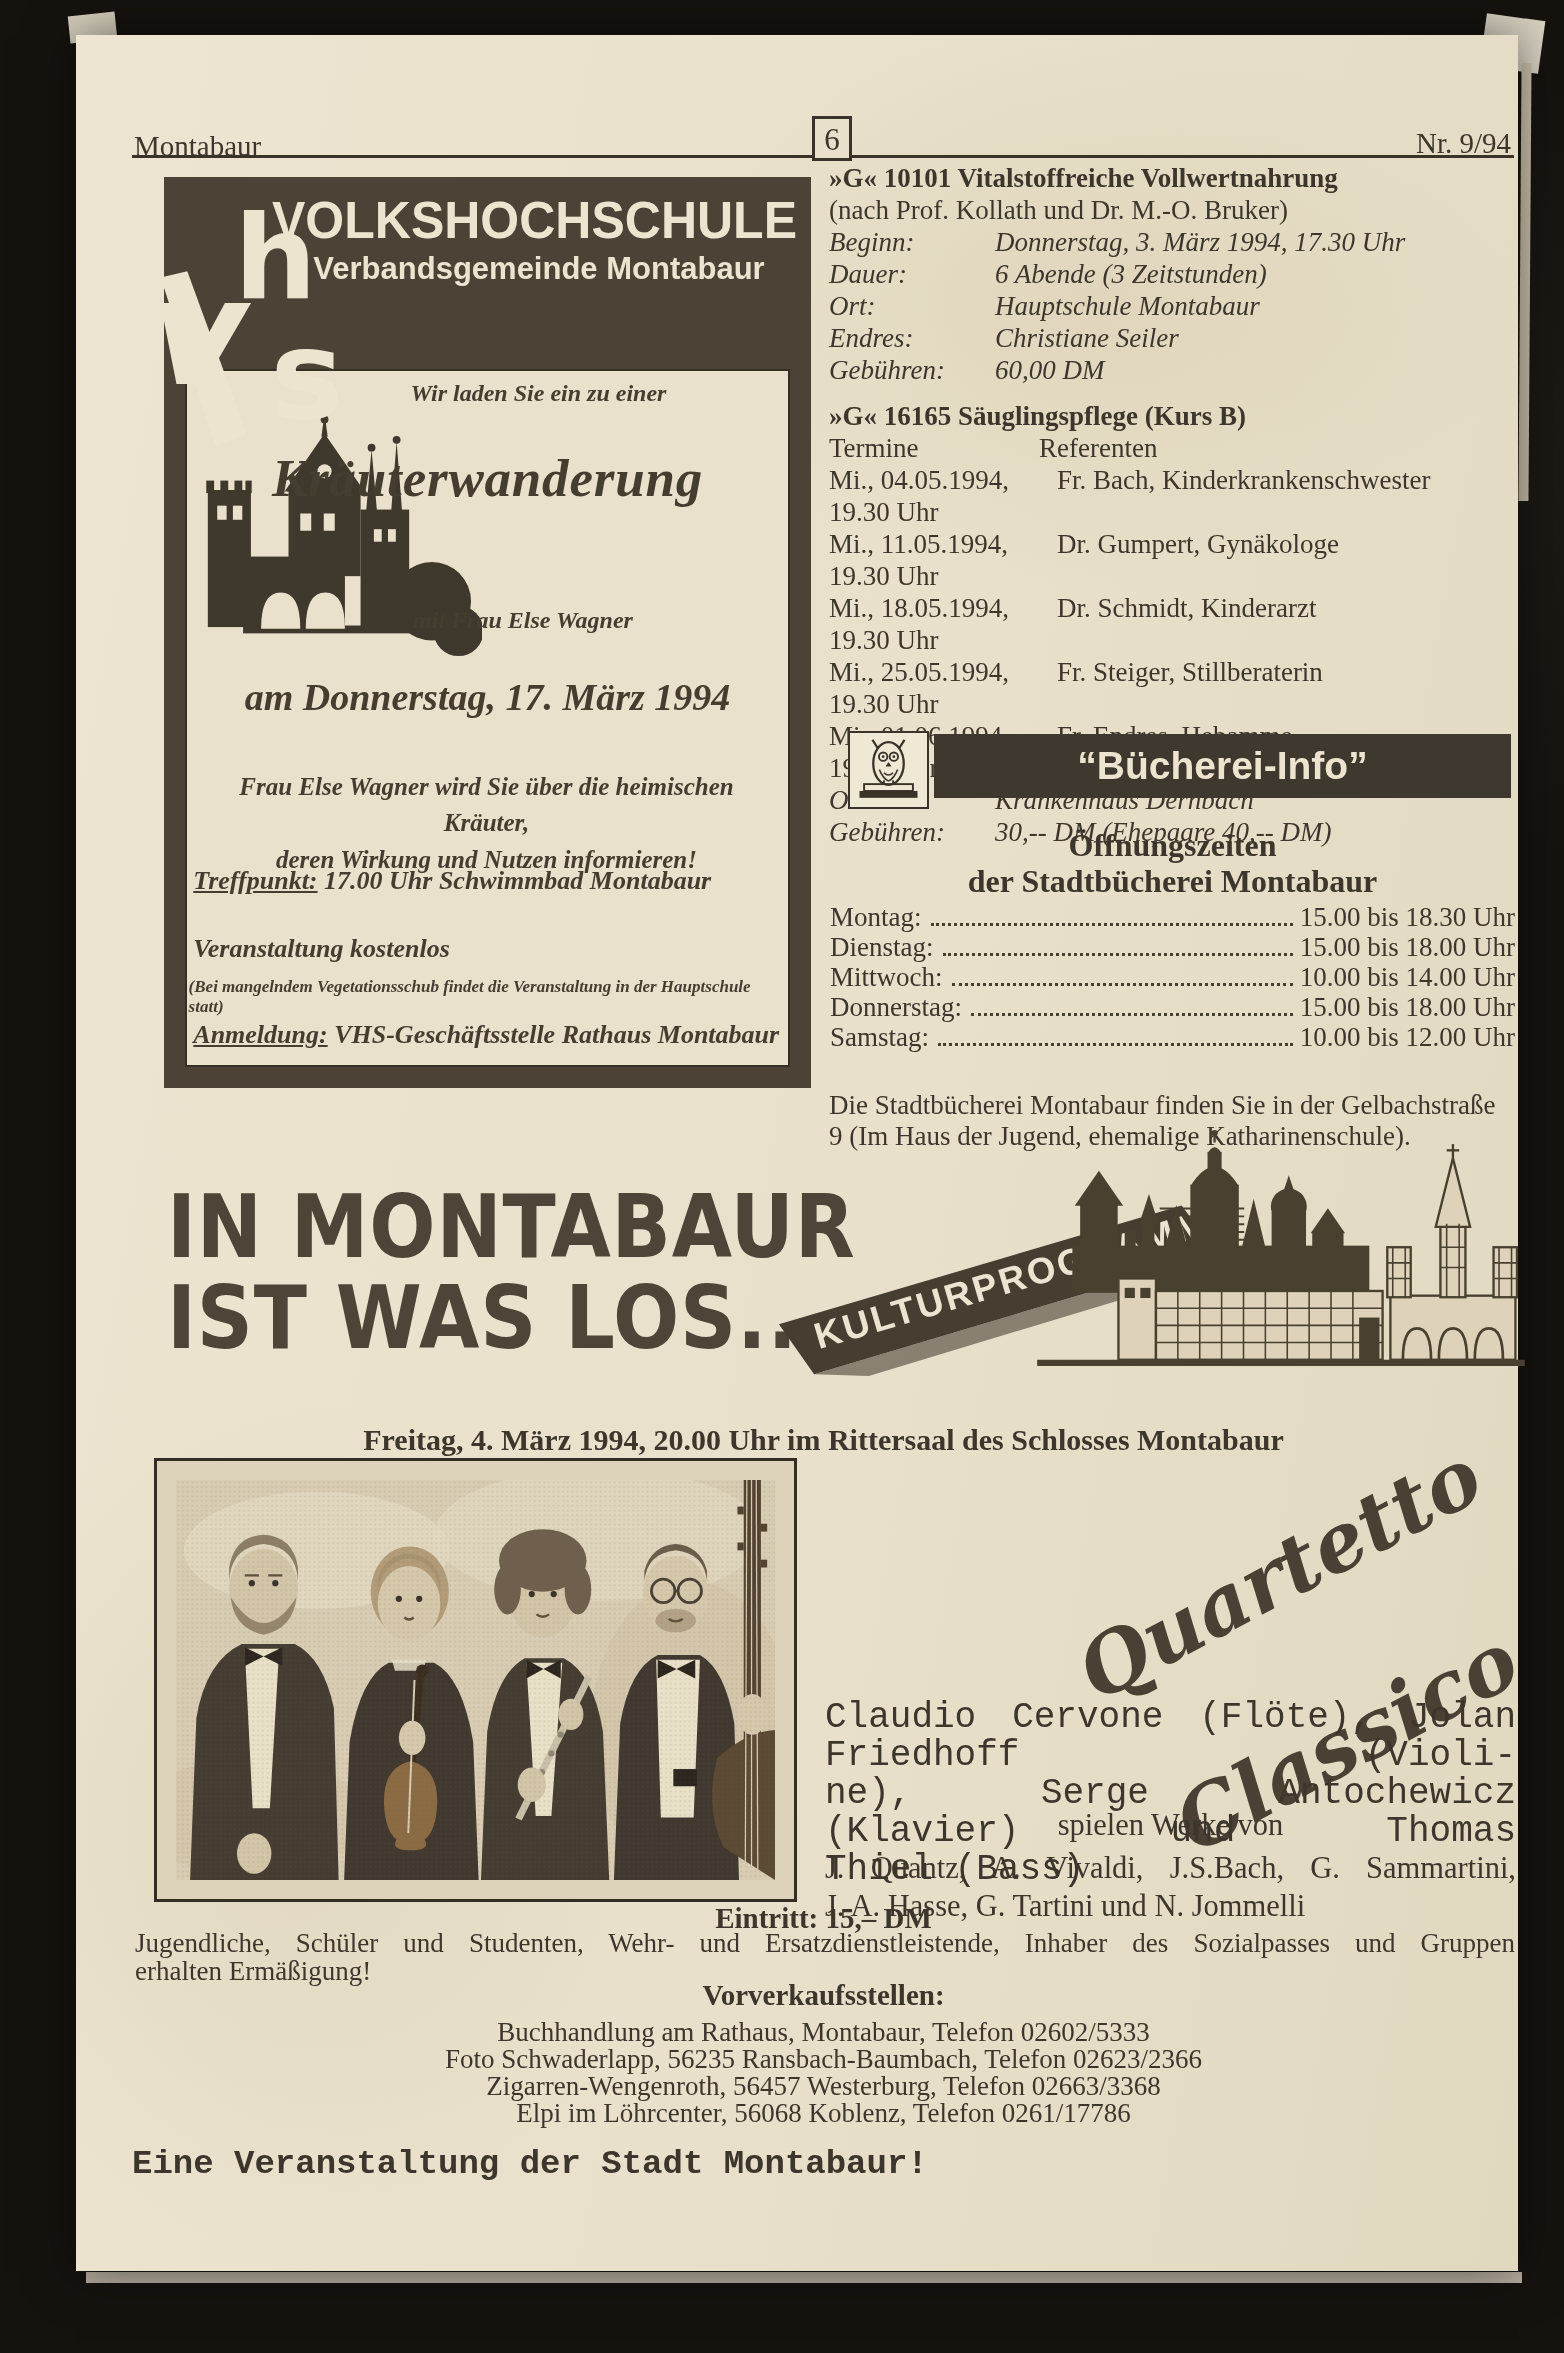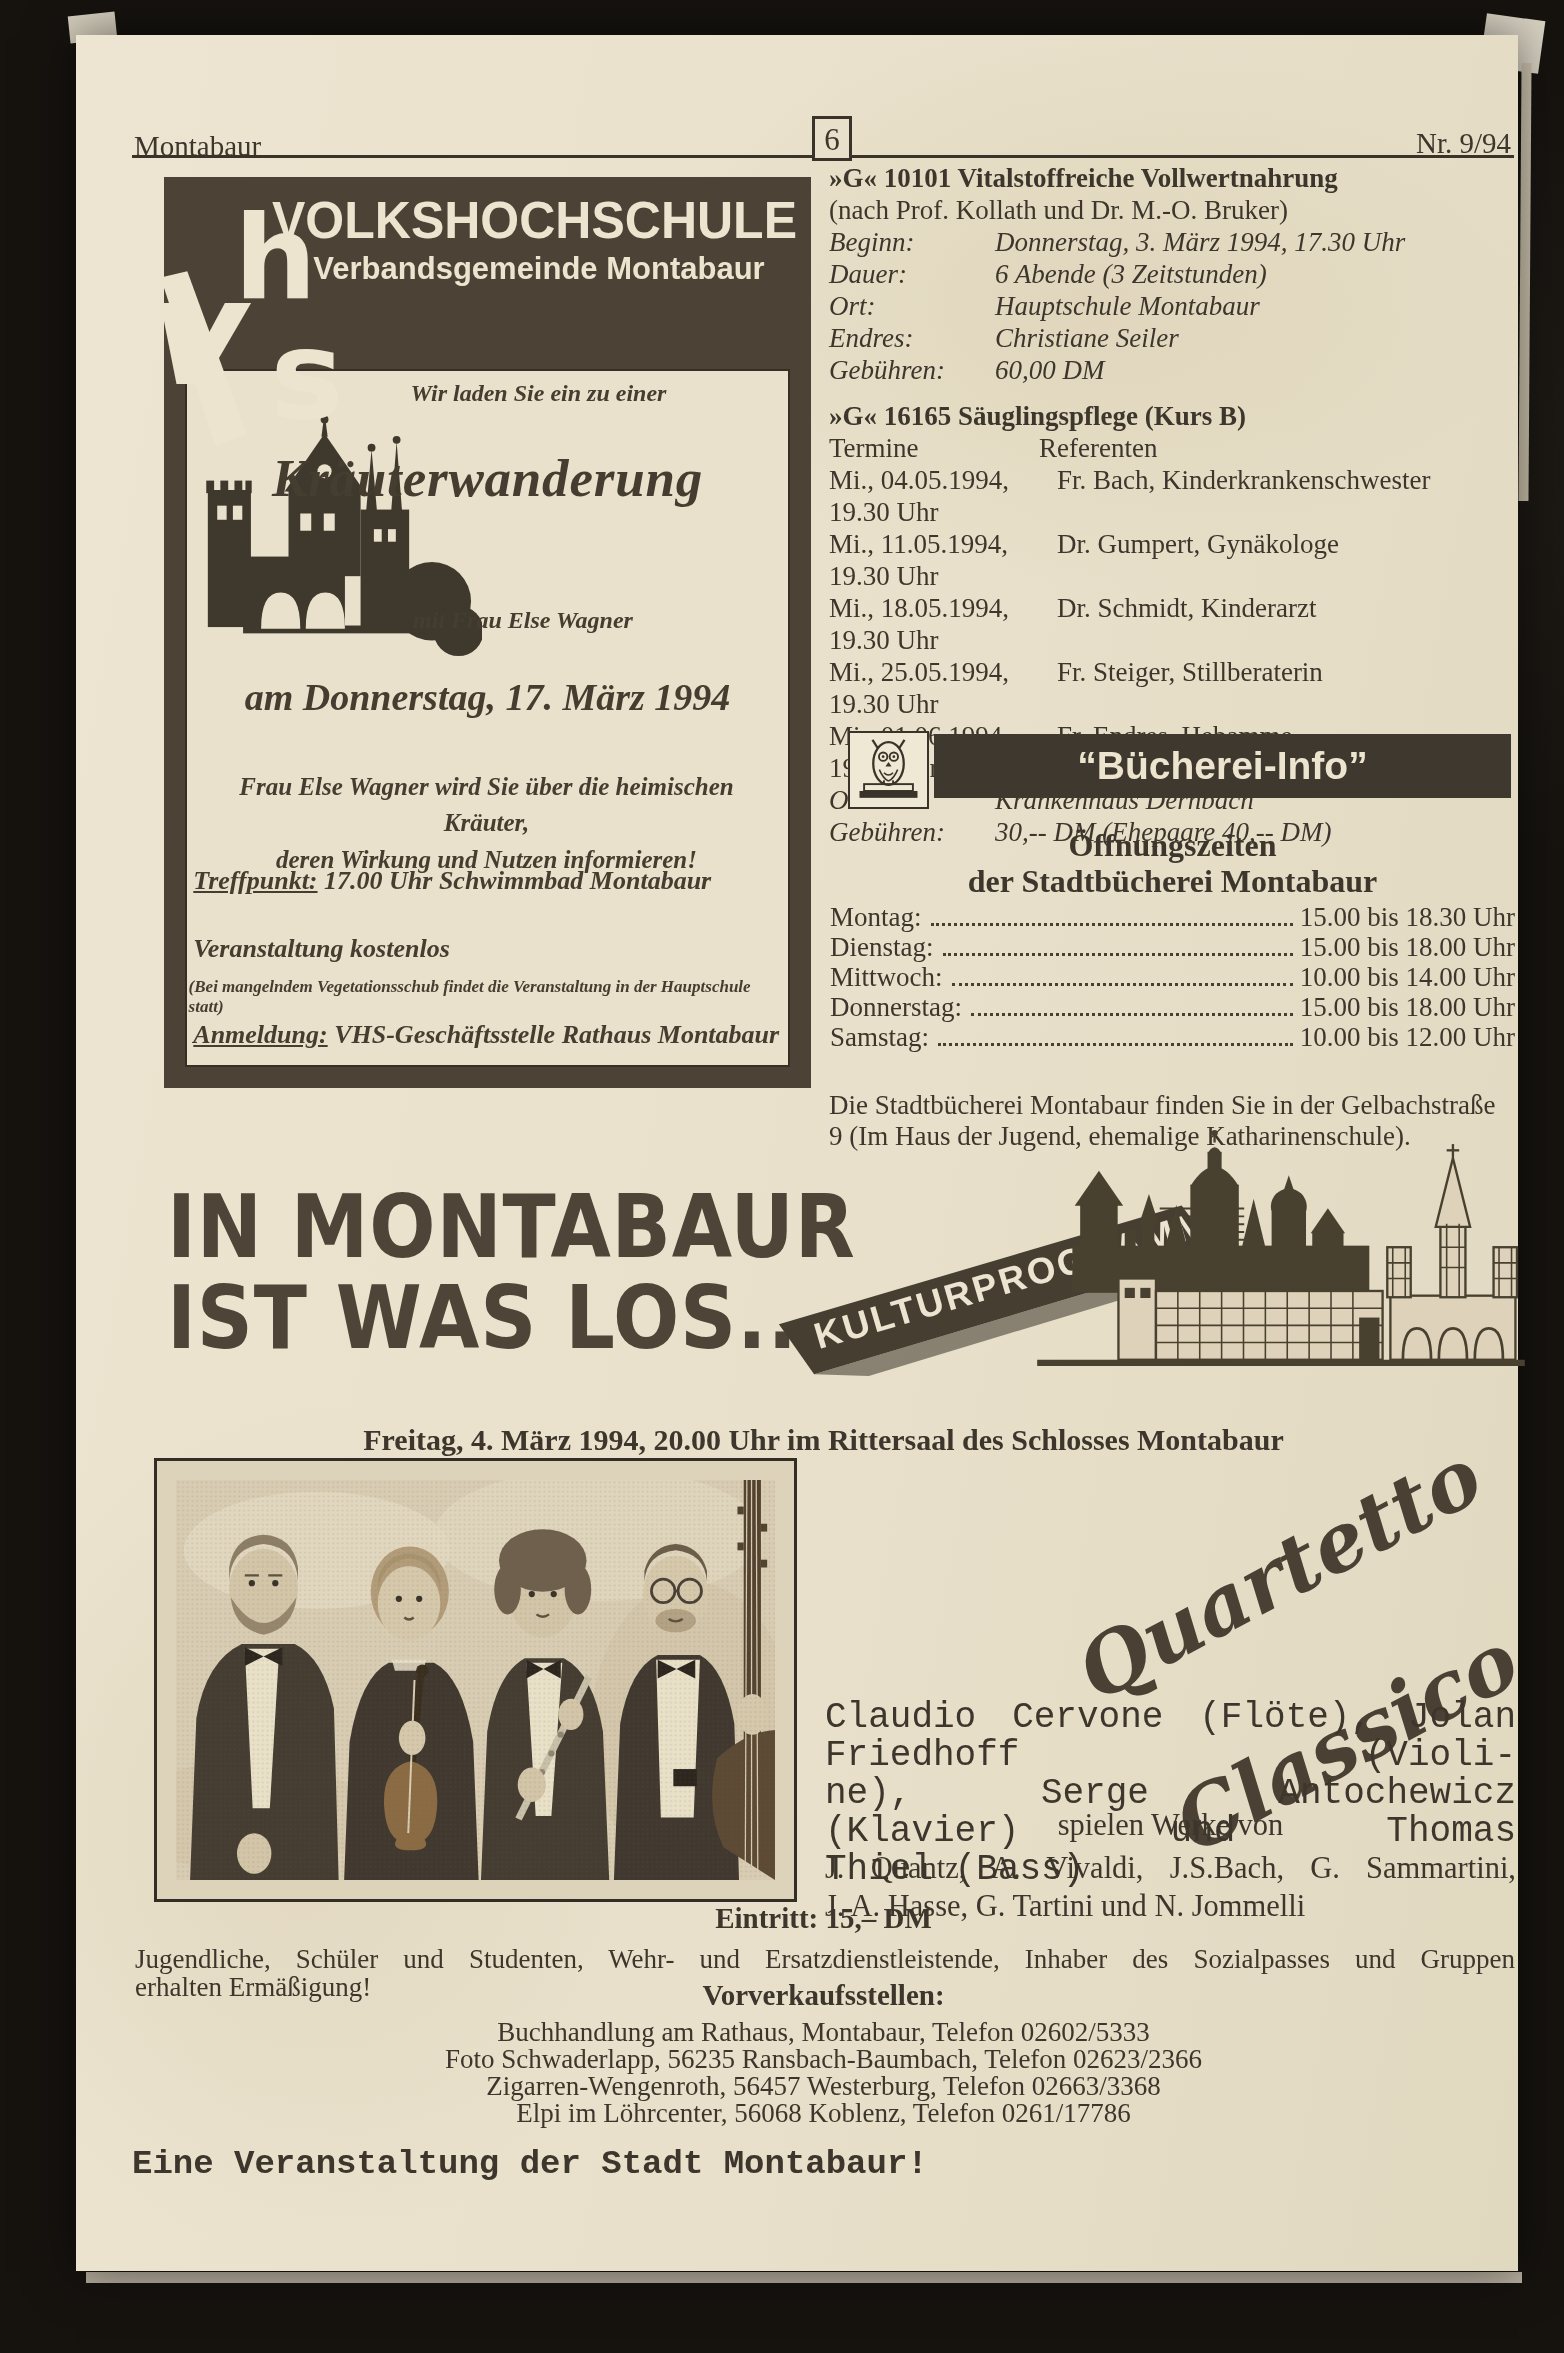--- a/index.html
+++ b/index.html
@@ -89,21 +89,21 @@
   #photo svg{display:block;width:100%;height:100%;}
   .qword{position:absolute;font-family:"DejaVu Serif",serif;font-style:italic;font-weight:bold;
     font-size:81px;color:#4a4134;transform:rotate(-28deg);white-space:nowrap;}
   #q1{left:982px;top:1491px;}
   #q2{left:1084px;top:1659px;}
   #performers{position:absolute;left:749px;top:1664px;width:691px;font-size:36px;line-height:38px;font-family:Liberation Mono, monospace;}
   .jl{text-align:justify;text-align-last:justify;}
   #spielen{position:absolute;left:749px;top:1773px;width:691px;text-align:center;font-size:30.5px;}
   #composers{position:absolute;left:749px;top:1814px;width:691px;font-size:30.5px;line-height:38px;}
   #admission{position:absolute;left:56px;top:1867px;width:1383px;text-align:center;font-weight:bold;font-size:29px;}
-  #discount{position:absolute;left:59px;top:1894px;width:1380px;font-size:27px;line-height:28px;margin-top:16px;}
+  #discount{position:absolute;left:59px;top:1894px;width:1380px;font-size:27px;line-height:28px;}
   #presale-h{position:absolute;left:56px;top:1944px;width:1383px;text-align:center;font-weight:bold;font-size:29px;}
   #presale{position:absolute;left:56px;top:1984px;width:1383px;text-align:center;font-size:27px;line-height:27px;}
   #event-footer{position:absolute;left:56px;top:2110px;width:1383px;font-weight:bold;font-size:34px;font-family:Liberation Mono, monospace;}
 </style>
 </head>
 <body>
 
 <div id="canvas">
   <div class="page-underedge"></div>
   <div class="page-sliver-tr"></div>

